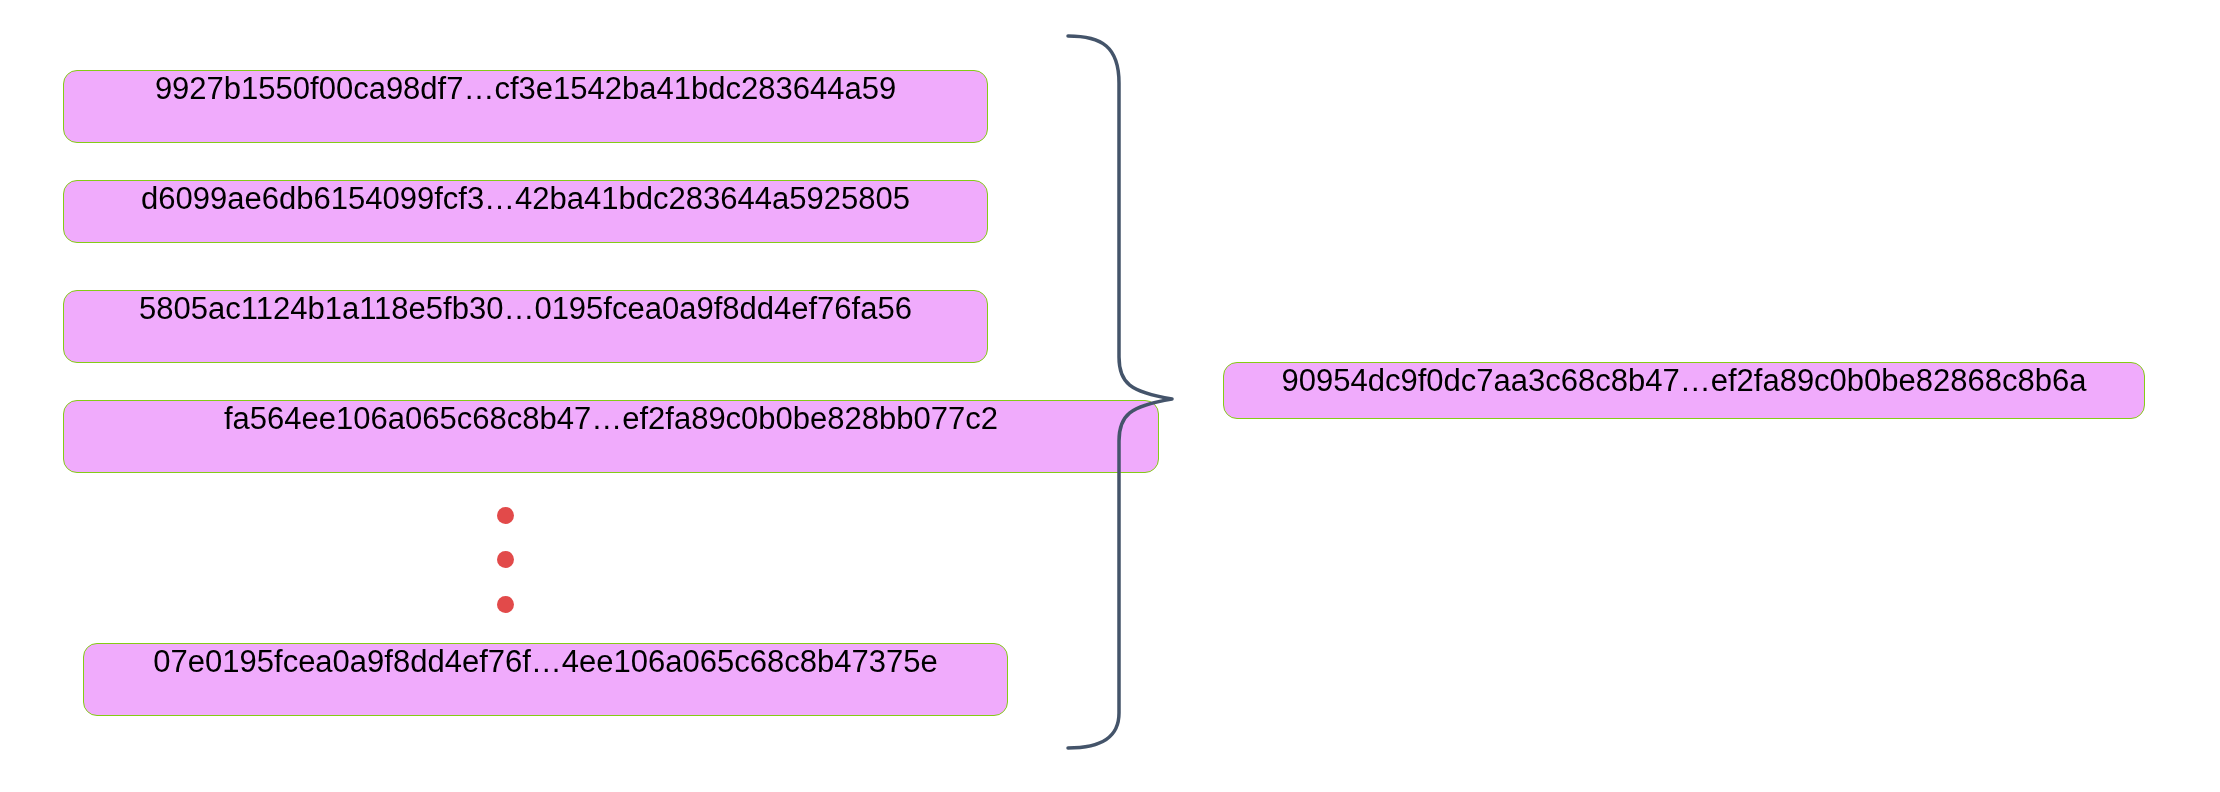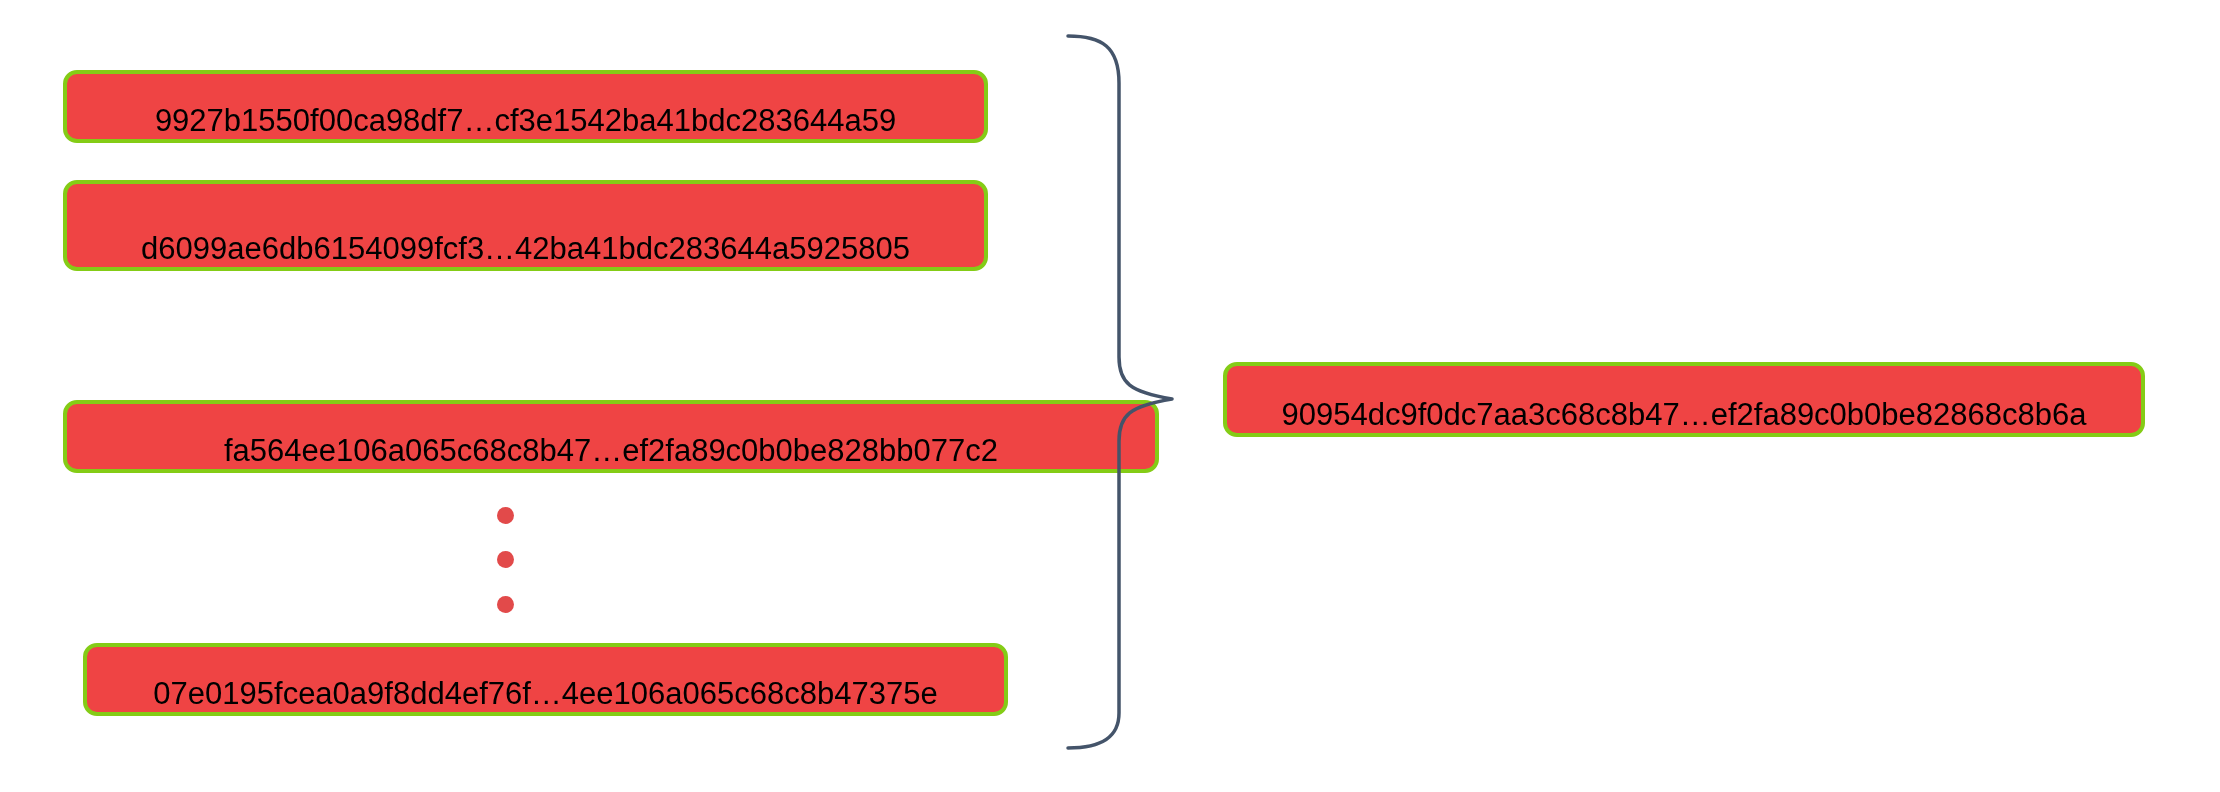--- a/index.html
+++ b/index.html
@@ -11,36 +11,36 @@
     position: relative;
     width: 2220px;
     height: 792px;
     background: #ffffff;
     overflow: hidden;
     font-family: "Liberation Sans", "DejaVu Sans", sans-serif;
   }
   .hash-box {
     position: absolute;
     box-sizing: border-box;
-    border: 4px solid #84cc16;
+    border: 1px solid #84cc16;
     border-radius: 14px;
-    background: #ef4444;
+    background: #f0abfc;
     display: flex;
-    align-items: flex-end;
+    align-items: flex-start;
     justify-content: center;
     font-size: 31px;
     color: #000000;
     white-space: nowrap;
   }
   .box-1 { left: 63px;  top: 70px;  width: 925px; height: 73px; }
-  .box-2 { left: 63px;  top: 180px; width: 925px; height: 91px; }
+  .box-2 { left: 63px;  top: 180px; width: 925px; height: 63px; }
   .box-3 { left: 63px;  top: 290px; width: 925px; height: 73px; }
   .box-4 { left: 63px;  top: 400px; width: 1096px; height: 73px; }
   .box-5 { left: 63px;  top: 643px; width: 925px; height: 73px; margin-left: 20px; }
-  .box-result { left: 1223px; top: 362px; width: 922px; height: 75px; }
+  .box-result { left: 1223px; top: 362px; width: 922px; height: 57px; }
 
   .dot {
     position: absolute;
     width: 17px;
     height: 17px;
     border-radius: 50%;
     background: #e24a4a;
     left: 497px;
   }
   .dot-1 { top: 507px; }
@@ -68,20 +68,23 @@
 <div class="canvas">
 
   <div class="hash-box box-1">
     <span>9927b1550f00ca98df7…cf3e1542ba41bdc283644a59</span>
   </div>
 
   <div class="hash-box box-2">
     <span>d6099ae6db6154099fcf3…42ba41bdc283644a5925805</span>
   </div>
 
+  <div class="hash-box box-3">
+    <span>5805ac1124b1a118e5fb30…0195fcea0a9f8dd4ef76fa56</span>
+  </div>
 
   <div class="hash-box box-4">
     <span>fa564ee106a065c68c8b47…ef2fa89c0b0be828bb077c2</span>
   </div>
 
   <div class="dot dot-1"></div>
   <div class="dot dot-2"></div>
   <div class="dot dot-3"></div>
 
   <div class="hash-box box-5">

